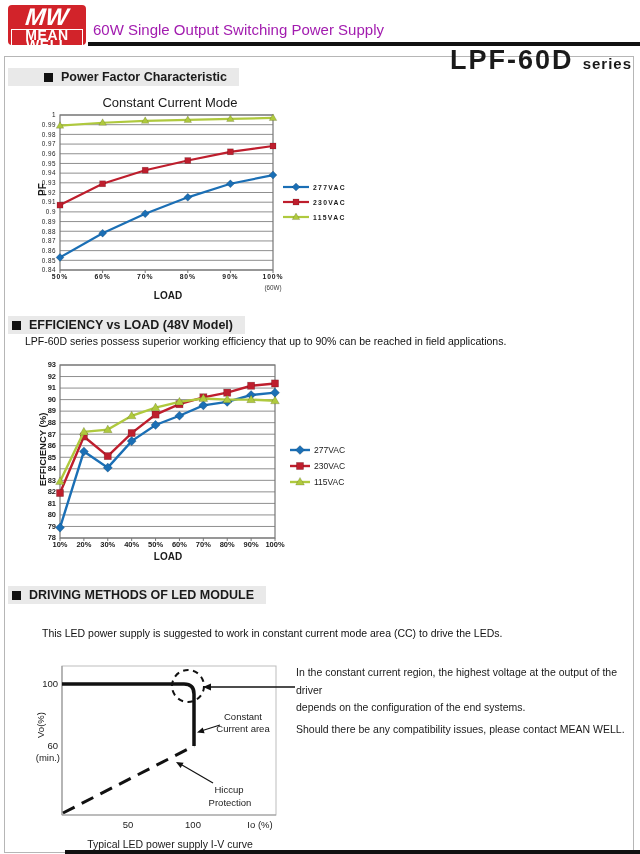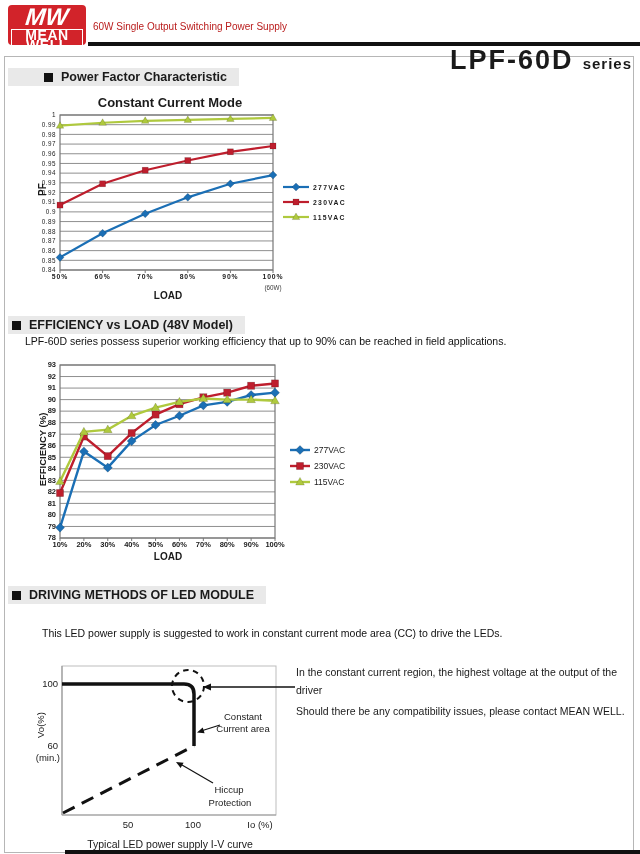--- a/index.html
+++ b/index.html
@@ -10,21 +10,21 @@
   
   .page-border { left:4px; top:56px; width:628px; height:795px; border:1px solid #b6b6b6; }
 
   
   .logo { left:8px; top:5px; width:78px; height:40px; background:#d2232a; border-radius:4px;
           display:flex; flex-direction:column; justify-content:flex-start; }
   .logo-mw { color:#fff; font-weight:bold; font-style:italic; font-size:24px; line-height:24px;
              text-align:center; transform:skewX(-6deg); margin-top:0px; }
   .logo-name { margin:0 3px 3px 3px; border:1.5px solid #fff; color:#fff; font-weight:bold;
                font-size:14px; line-height:10px; text-align:center; letter-spacing:0.6px; }
-  .doc-title { left:93px; top:21px; font-size:10px; color:#b91c1c; }
+  .doc-title { left:93px; top:21px; font-size:15px; color:#a21caf; }
   .header-rule { left:88px; top:42px; width:552px; height:4px; background:#111; }
   .model-wrap { right:8px; top:7px; display:flex; align-items:baseline; gap:9px; }
   .model-name { font-size:27px; font-weight:bold; letter-spacing:2px;margin-top:38px; }
   .model-series { font-size:15px; font-weight:bold; letter-spacing:1px; }
 
   
   .sec { left:8px; display:flex; align-items:center; gap:8px; background:#e9e9e9;
          padding:2px 12px 2px 4px; font-weight:bold; font-size:12.5px; }
   .bullet { width:9px; height:9px; background:#111; flex:0 0 auto; }
 
@@ -32,21 +32,21 @@
 
   
   svg text { font-family:"Liberation Sans", sans-serif; fill:#1a1a1a; }
   .c1-ytick { font-size:6.3px; letter-spacing:0.5px; }
   .c1-xtick { font-size:6.8px; font-weight:bold; letter-spacing:0.9px; }
   .c1-legend { font-size:6.8px; font-weight:bold; letter-spacing:1.3px; }
   .c2-ytick, .c2-xtick { font-size:7.5px; font-weight:bold; }
   .c2-legend { font-size:8.5px; }
   .sublabel { font-size:6.3px; fill:#3a3a3a; }
 
-  .chart-title { font-size:13px; font-weight:bold; text-align:center; }
+  .chart-title { font-size:13px; font-weight:normal; text-align:center; }
   .axis-label { font-size:10px; font-weight:bold; text-align:center; }
   .rot { transform:rotate(-90deg); }
 
   .diag-text { font-size:9.5px; }
   .note-line { font-size:10.5px; line-height:17.5px; }
   .caption { font-size:10.5px; text-align:center; }
   .footer-bar { left:65px; top:850px; width:575px; height:4px; background:#111; }
 </style>
 </head>
 <body>
@@ -293,19 +293,20 @@
     <text x="213" y="69" text-anchor="middle" class="diag-text">Current area</text>
     <text x="199" y="130" text-anchor="middle" class="diag-text">Hiccup</text>
     <text x="200" y="143" text-anchor="middle" class="diag-text">Protection</text>
     <text x="98" y="165" text-anchor="middle" class="diag-text">50</text>
     <text x="163" y="165" text-anchor="middle" class="diag-text">100</text>
     <text x="230" y="165" text-anchor="middle" class="diag-text">Io (%)</text>
   </svg>
 
   <div class="abs" style="left:296px; top:664px; width:335px;">
     <div class="note-line">In the constant current region, the highest voltage at the output of the driver</div>
+    <div class="note-line">depends on the configuration of the end systems.</div>
     <div class="note-line" style="margin-top:4px;">Should there be any compatibility issues, please contact MEAN WELL.</div>
   </div>
 
   <div class="abs caption" style="left:55px; top:838px; width:230px;">Typical LED power supply I-V curve</div>
 
   <div class="abs footer-bar"></div>
 </div>
 
 </body></html>

